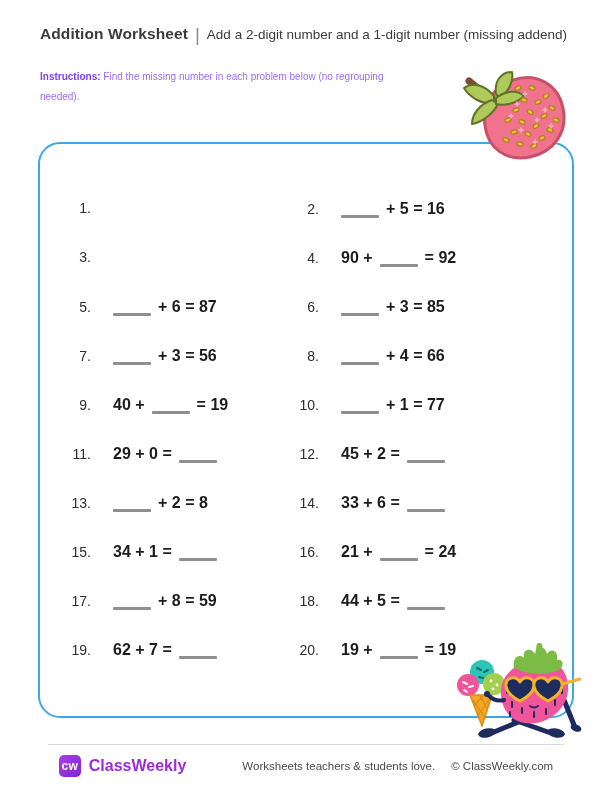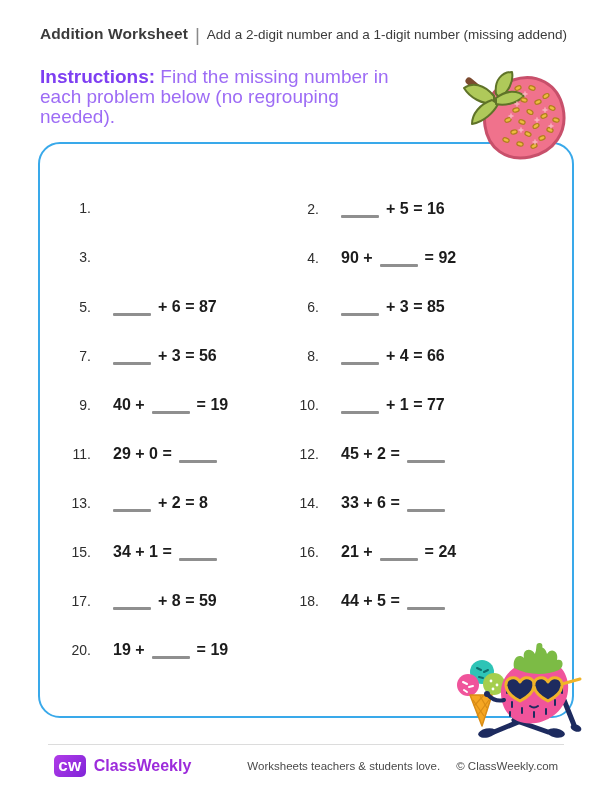--- a/index.html
+++ b/index.html
@@ -18,21 +18,21 @@
     font-family:"Liberation Sans","DejaVu Sans",sans-serif;
     color:var(--text-dark);
     overflow:hidden;
   }
   
   .header{position:absolute;left:40px;top:24px;width:540px;white-space:nowrap;}
   .header .title{font-size:15.5px;font-weight:700;color:#3B3B3B;letter-spacing:.1px;}
   .header .sep{font-size:19px;font-weight:300;color:#8a8a8a;margin:0 7px;vertical-align:-2px;}
   .header .subtitle{font-size:13.5px;font-weight:400;color:#3B3B3B;}
   
-  .instructions{position:absolute;left:40px;top:67px;width:372px;font-size:19px;line-height:20px;}
+  .instructions{position:absolute;left:40px;top:67px;width:372px;font-size:10px;line-height:20px;}
   .instructions .label{font-weight:700;color:var(--purple-bold);}
   .instructions .text{color:var(--purple-text);}
   
   .box{
     position:absolute;left:38px;top:142px;width:536px;height:576px;
     border:2.5px solid var(--accent-blue);border-radius:22px;background:#fff;
   }
   .problems{
     position:absolute;left:40px;top:144px;width:532px;height:572px;
     padding:56px 0 0 25px;
@@ -47,23 +47,23 @@
   
   .deco-top{position:absolute;left:458px;top:70px;width:115px;height:90px;z-index:3;}
   .deco-bottom{position:absolute;left:452px;top:642px;width:130px;height:96px;z-index:3;}
   
   .footer-divider{position:absolute;left:48px;top:744px;width:516px;height:1px;background:#DCDCDC;}
   .footer{
     position:absolute;left:0;top:752px;width:612px;height:28px;
     display:flex;justify-content:center;align-items:center;
   }
   .logo-badge{
-    width:32px;height:22px;border-radius:5px;
+    width:22px;height:22px;border-radius:5px;
     background:linear-gradient(135deg,#B13BE8,#7F24D8);
-    color:#fff;font-size:17px;font-weight:700;
+    color:#fff;font-size:12px;font-weight:700;
     display:flex;align-items:center;justify-content:center;letter-spacing:.2px;
     flex:none;
   }
   .brand{font-size:16px;font-weight:700;color:var(--brand-purple);margin-left:8px;}
   .tagline{font-size:11.5px;color:#4a4a4a;margin-left:56px;}
   .copyright{font-size:11.5px;color:#4a4a4a;margin-left:16px;}
 </style>
 </head>
 <body>
 
@@ -201,20 +201,24 @@
   <div class="problem">
     <span class="pnum">17.</span>
     <span class="peq"><span class="blank"></span><span class="post">+ 8 = 59</span></span>
   </div>
 
   <div class="problem">
     <span class="pnum">18.</span>
     <span class="peq"><span class="pre">44 + 5 =</span><span class="blank"></span></span>
   </div>
 
+  <div class="problem">
+    <span class="pnum">19.</span>
+    <span class="peq"><span class="pre">62 + 7 =</span><span class="blank"></span></span>
+  </div>
 
   <div class="problem">
     <span class="pnum">20.</span>
     <span class="peq"><span class="pre">19 +</span><span class="blank"></span><span class="post">= 19</span></span>
   </div>
 </div>
 
 <svg class="deco-bottom" viewBox="0 0 130 96" aria-hidden="true">
 
   <g stroke="#1D2B5F" stroke-width="5" stroke-linecap="round" fill="none">

